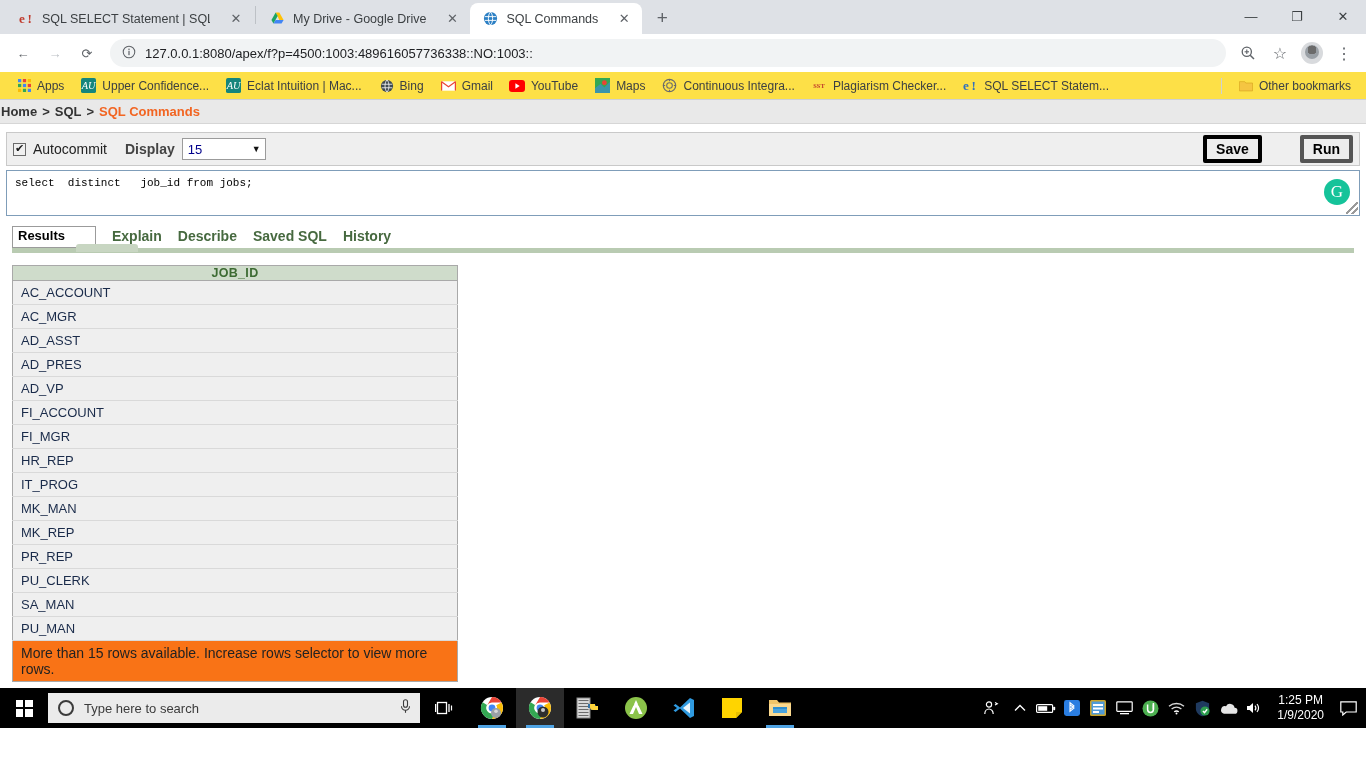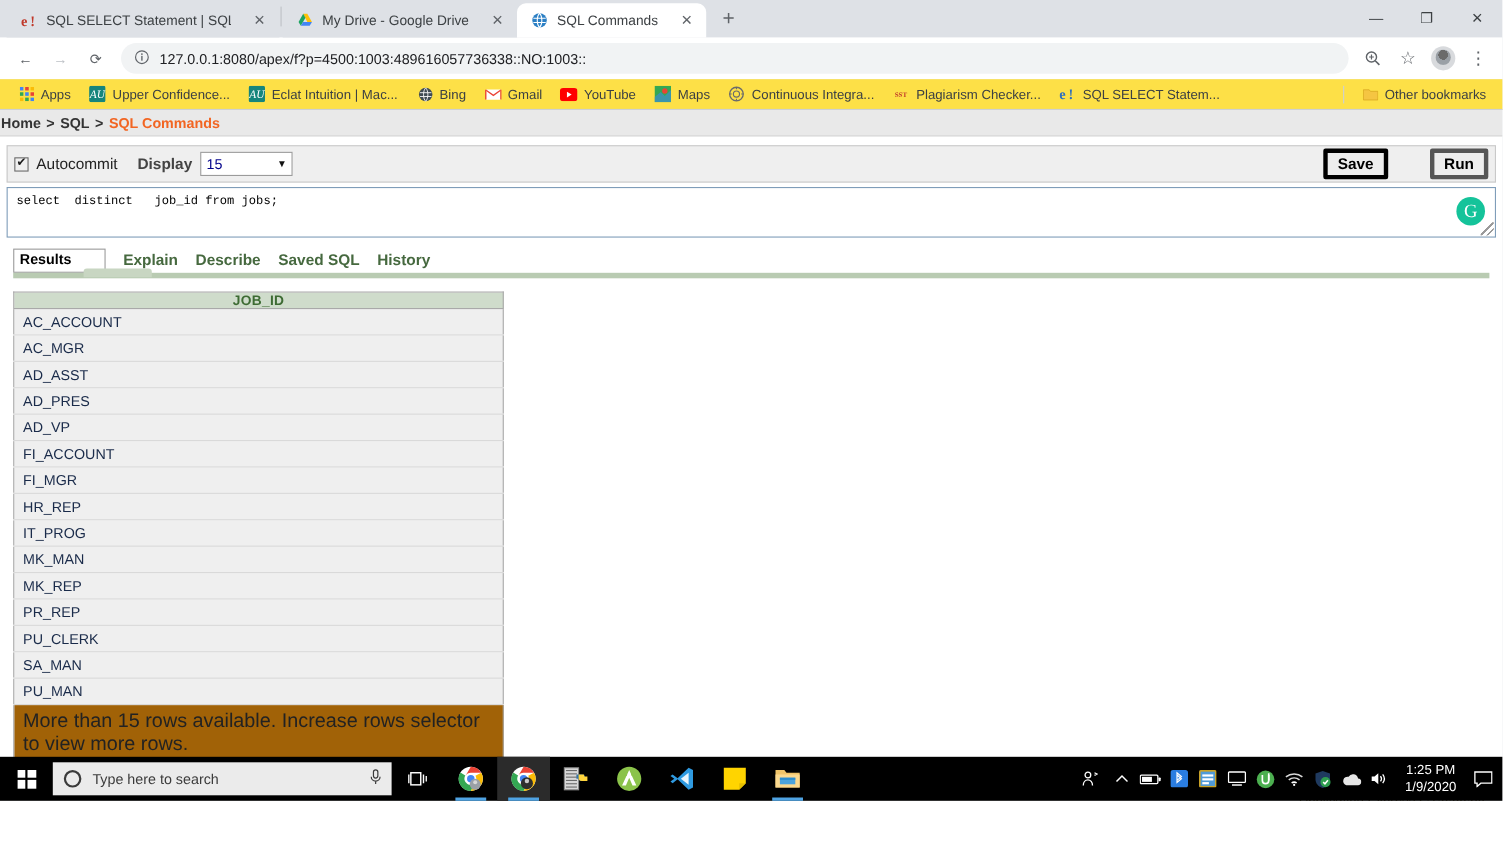--- a/index.html
+++ b/index.html
@@ -171,21 +171,21 @@
   .rtable th {
     background: #cfdccb; color: #3d6b33; font-size: 12.5px; font-weight: bold;
     text-align: center; padding: 0 4px; border-bottom: 1px solid #a9a9a9;
     letter-spacing: .3px;
   }
   .rtable td {
     background: #efefef; color: #1a2b4a; padding: 4px 8px;
     border-bottom: 1px solid #d9d9d9; height: 24px;
   }
   .rtable tr:last-child td { border-bottom: 0; }
-  .rtable td.morerow { color: #222; font-size: 18px; background: #a16207; }
+  .rtable td.morerow { color: #222; font-size: 14px; background: #f97316; }
 
   .rfooter {
     margin-top: 8px; padding: 0 6px; display: flex; align-items: center;
     font-size: 14px; color: #222;
   }
   .rfooter .csv {
     margin-left: 60px; color: #555; text-decoration: underline; font-size: 13px;
   }
 
   .appver {
@@ -202,21 +202,21 @@
     position: absolute; left: 0; bottom: 0; width: 1366px; height: 40px;
     background: #000000; display: flex; align-items: center; color: #fff;
   }
   .startbtn { width: 48px; height: 40px; display: flex; align-items: center; justify-content: center; }
   .winlogo {
     width: 17px; height: 17px;
     display: grid; grid-template-columns: 1fr 1fr; grid-template-rows: 1fr 1fr; gap: 2px;
   }
   .winlogo i { background: #fff; display: block; }
   .searchbox {
-    width: 308px; height: 30px; background: #ebebeb; color: #3b3b3b;
+    width: 372px; height: 30px; background: #ebebeb; color: #3b3b3b;
     display: flex; align-items: center; padding: 0 8px 0 10px; gap: 10px;
     font-size: 13px;
   }
   .searchbox .circ {
     width: 16px; height: 16px; border: 2px solid #3b3b3b; border-radius: 50%; flex: 0 0 16px;
   }
   .searchbox .sp { flex: 1; }
   .tb-task {
     width: 48px; height: 40px; display: flex; align-items: center; justify-content: center;
     position: relative;

